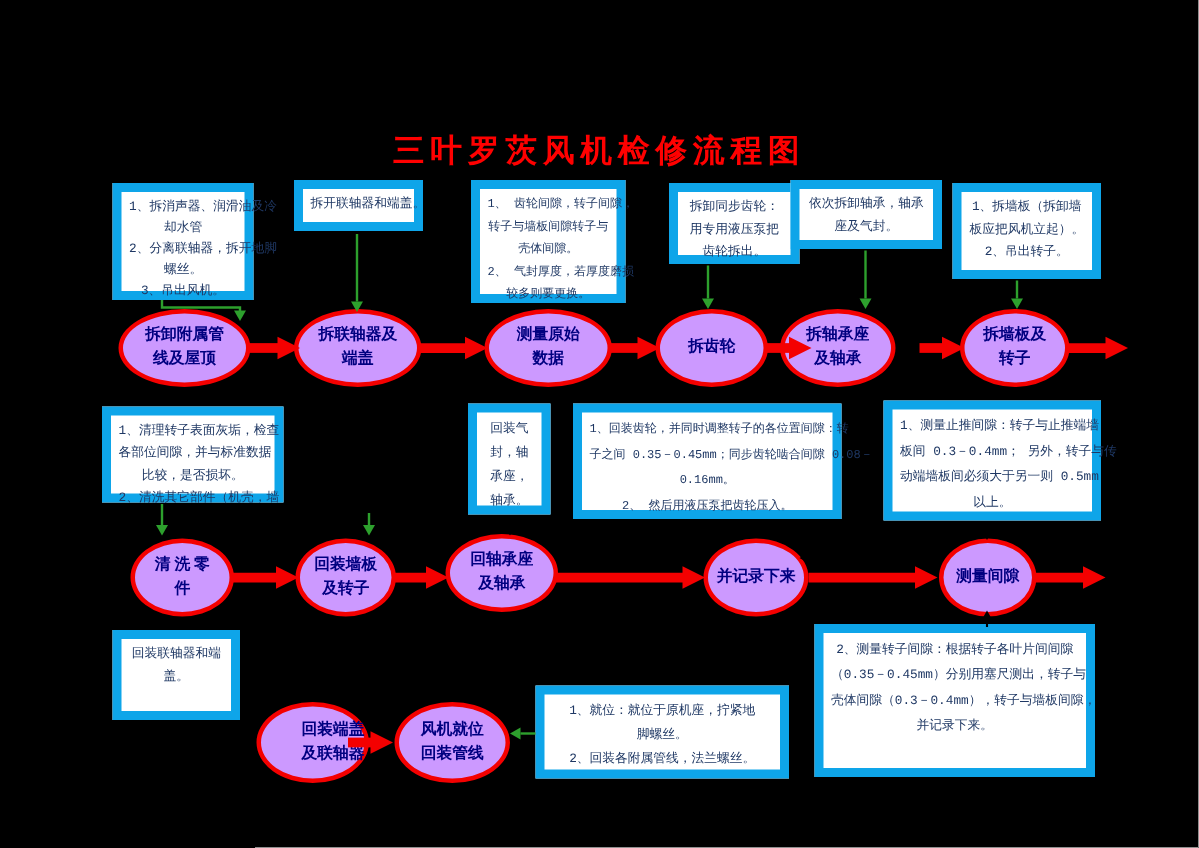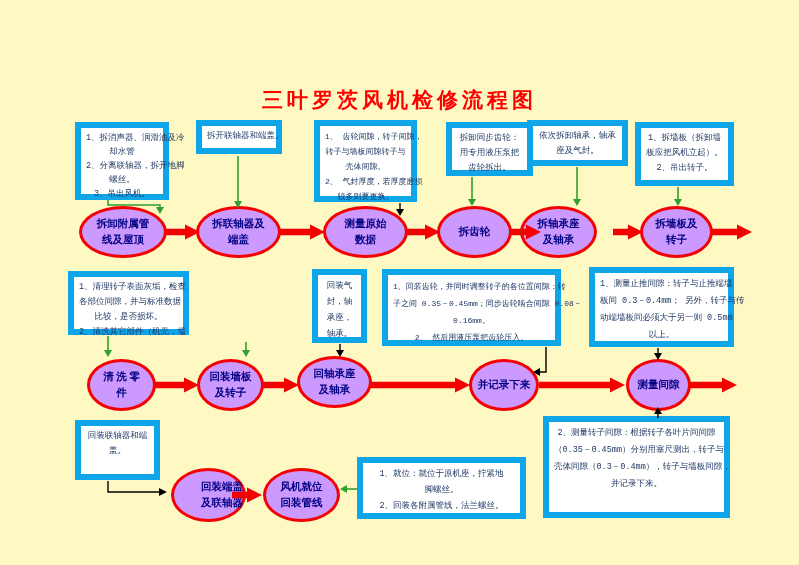--- a/index.html
+++ b/index.html
@@ -1,17 +1,17 @@
 <!DOCTYPE html>
 <html><head>
 <meta charset="utf-8">
 <style>
   html,body{margin:0;padding:0;background:#ffffff;}
   #canvas{
-    position:relative;width:799px;height:565px;background:#fef9c3;overflow:hidden;
+    position:relative;width:799px;height:565px;background:#000000;overflow:hidden;
     font-family:"Liberation Sans","DejaVu Sans",sans-serif;
   }
   #title{
     position:absolute;left:0;right:0;top:86px;text-align:center;
     color:#ff0000;font-weight:bold;font-size:21px;letter-spacing:4px;
     font-family:"Liberation Serif","DejaVu Serif",serif;
   }
   .note{
     position:absolute;border:6px solid #0ea5e9;background:#ffffff;
     color:#1f3864;font-size:8.5px;line-height:15px;padding:3px 5px;

